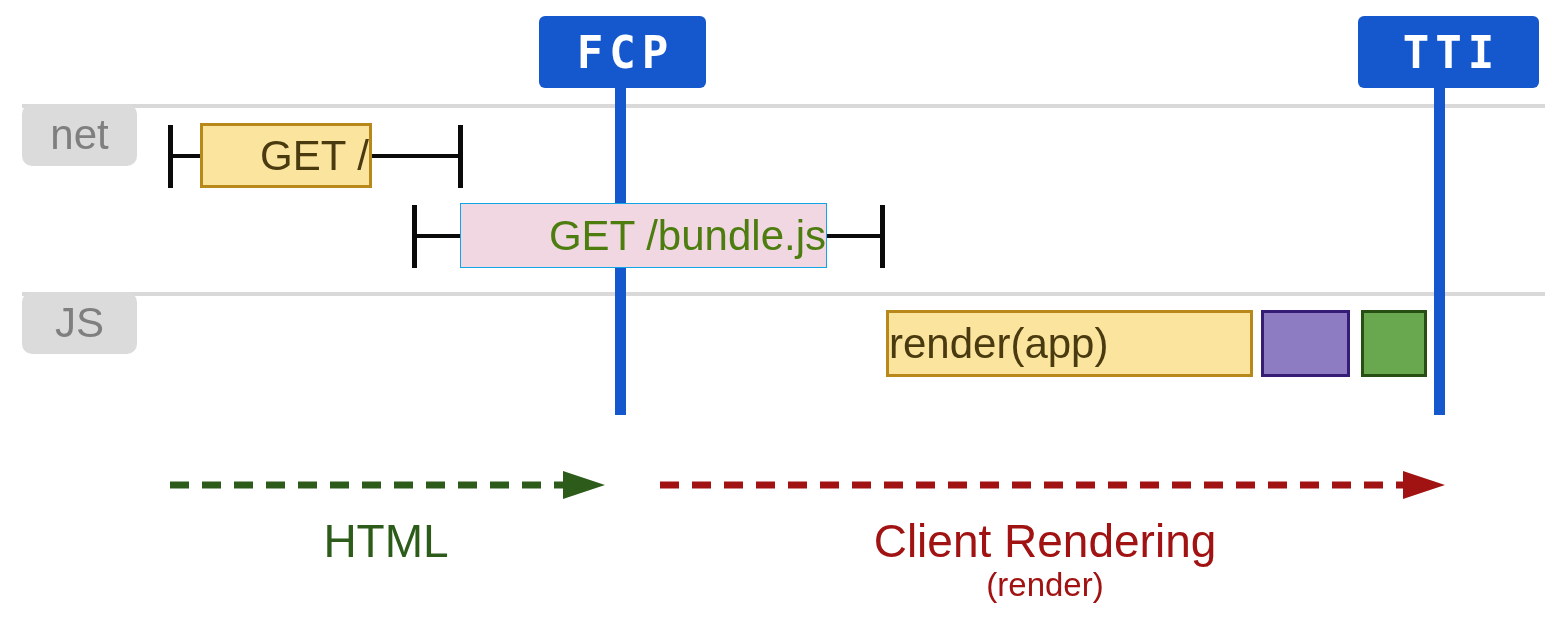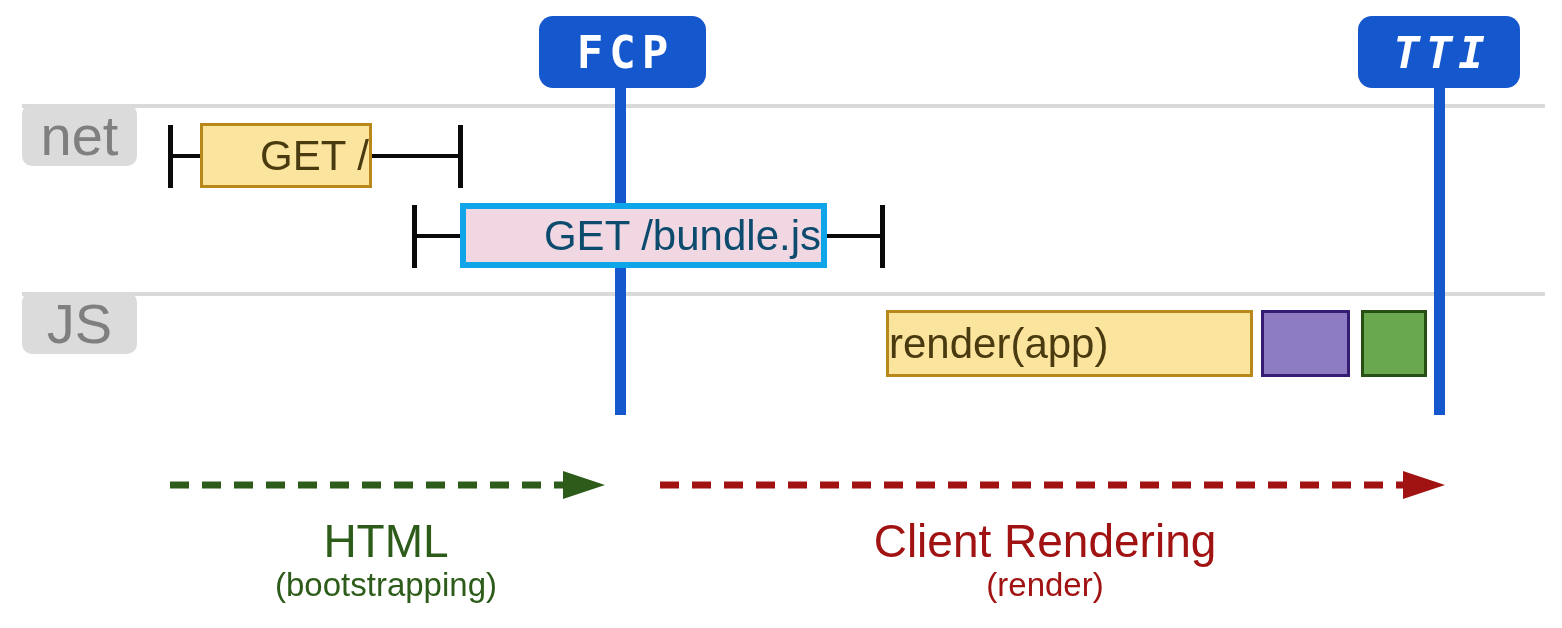--- a/index.html
+++ b/index.html
@@ -4,38 +4,38 @@
 <style>
   html,body{margin:0;padding:0;background:#fff;}
   #canvas{
     position:relative;width:1562px;height:628px;background:#ffffff;
     font-family:"Liberation Sans", sans-serif;overflow:hidden;
   }
   
   .lane-line{position:absolute;left:22px;width:1523px;height:4px;background:#d9d9d9;}
   .lane-label{
     position:absolute;left:22px;width:115px;height:62px;background:#dbdbdb;
-    border-radius:10px;color:#7f7f7f;font-size:56px;
+    border-radius:10px;color:#7f7f7f;font-size:42px;
     display:flex;align-items:center;justify-content:center;z-index:3;
   }
   
   .badge{
-    position:absolute;top:16px;height:72px;background:#1557cd;border-radius:14px;
+    position:absolute;top:16px;height:72px;background:#1557cd;border-radius:6px;
     color:#ffffff;font-family:"DejaVu Sans Mono",monospace;font-weight:bold;
     font-size:44px;letter-spacing:6px;text-indent:6px;
     display:flex;align-items:center;justify-content:center;z-index:6;
   }
   .mline{position:absolute;top:88px;height:327px;width:11px;background:#1557cd;z-index:2;}
   
   .bar{
     position:absolute;display:flex;align-items:center;justify-content:flex-end;
     font-size:42px;box-sizing:border-box;z-index:4;
   }
   .bar-yellow{background:#fbe49e;border:3px solid #b9881b;color:#4a3a10;}
-  .bar-pink{background:#f0d7e2;border:6px solid #0ea5e9;color:#0c4a6e;}
+  .bar-pink{background:#f0d7e2;border:1px solid #0ea5e9;color:#4d7c0f;}
   .bar-purple{background:#8e7cc3;border:3px solid #351c75;}
   .bar-green{background:#6aa84f;border:3px solid #274e13;}
   .bar-left{justify-content:flex-start;}
   
   .tick{position:absolute;width:5px;height:63px;background:#0a0a0a;z-index:4;}
   .hline{position:absolute;height:4px;background:#0a0a0a;z-index:4;}
   
   .phase-arrow{position:absolute;z-index:5;}
   .phase-text{position:absolute;width:520px;text-align:center;z-index:5;margin-top:12px;}
   .phase-title{font-size:46px;line-height:50px;}
@@ -57,21 +57,21 @@
   <div class="lane-label" style="top:104px;">
     <span>net</span>
   </div>
   <div class="lane-label" style="top:292px;">
     <span>JS</span>
   </div>
 
   <div class="badge" style="left:539px;width:167px;">
     <span>FCP</span>
   </div>
-  <div class="badge" style="left:1358px;width:162px;font-style:italic;">
+  <div class="badge" style="left:1358px;width:181px;">
     <span>TTI</span>
   </div>
 
   <div class="tick" style="left:168px;top:125px;"></div>
   <div class="hline" style="left:173px;top:154px;width:27px;"></div>
   <div class="bar bar-yellow" style="left:200px;top:123px;width:172px;height:65px;">
     <span>GET /</span>
   </div>
   <div class="hline" style="left:372px;top:154px;width:86px;"></div>
   <div class="tick" style="left:458px;top:125px;"></div>
@@ -89,21 +89,20 @@
   </div>
   <div class="bar bar-purple" style="left:1261px;top:310px;width:89px;height:67px;"></div>
   <div class="bar bar-green" style="left:1361px;top:310px;width:66px;height:67px;"></div>
 
   <svg class="phase-arrow" style="left:165px;top:468px;" width="450" height="34">
     <line x1="5" y1="17" x2="398" y2="17" stroke="#2d5c1a" stroke-width="7" stroke-dasharray="19 13"></line>
     <polygon points="398,3 440,17 398,31" fill="#2d5c1a"></polygon>
   </svg>
   <div class="phase-text green-text" style="left:126px;top:504px;">
     <div class="phase-title">HTML</div>
-    <div class="phase-sub">(bootstrapping)</div>
   </div>
 
   <svg class="phase-arrow" style="left:655px;top:468px;" width="800" height="34">
     <line x1="5" y1="17" x2="748" y2="17" stroke="#a11212" stroke-width="7" stroke-dasharray="19 13"></line>
     <polygon points="748,3 790,17 748,31" fill="#a11212"></polygon>
   </svg>
   <div class="phase-text red-text" style="left:785px;top:504px;">
     <div class="phase-title">Client Rendering</div>
     <div class="phase-sub">(render)</div>
   </div>

